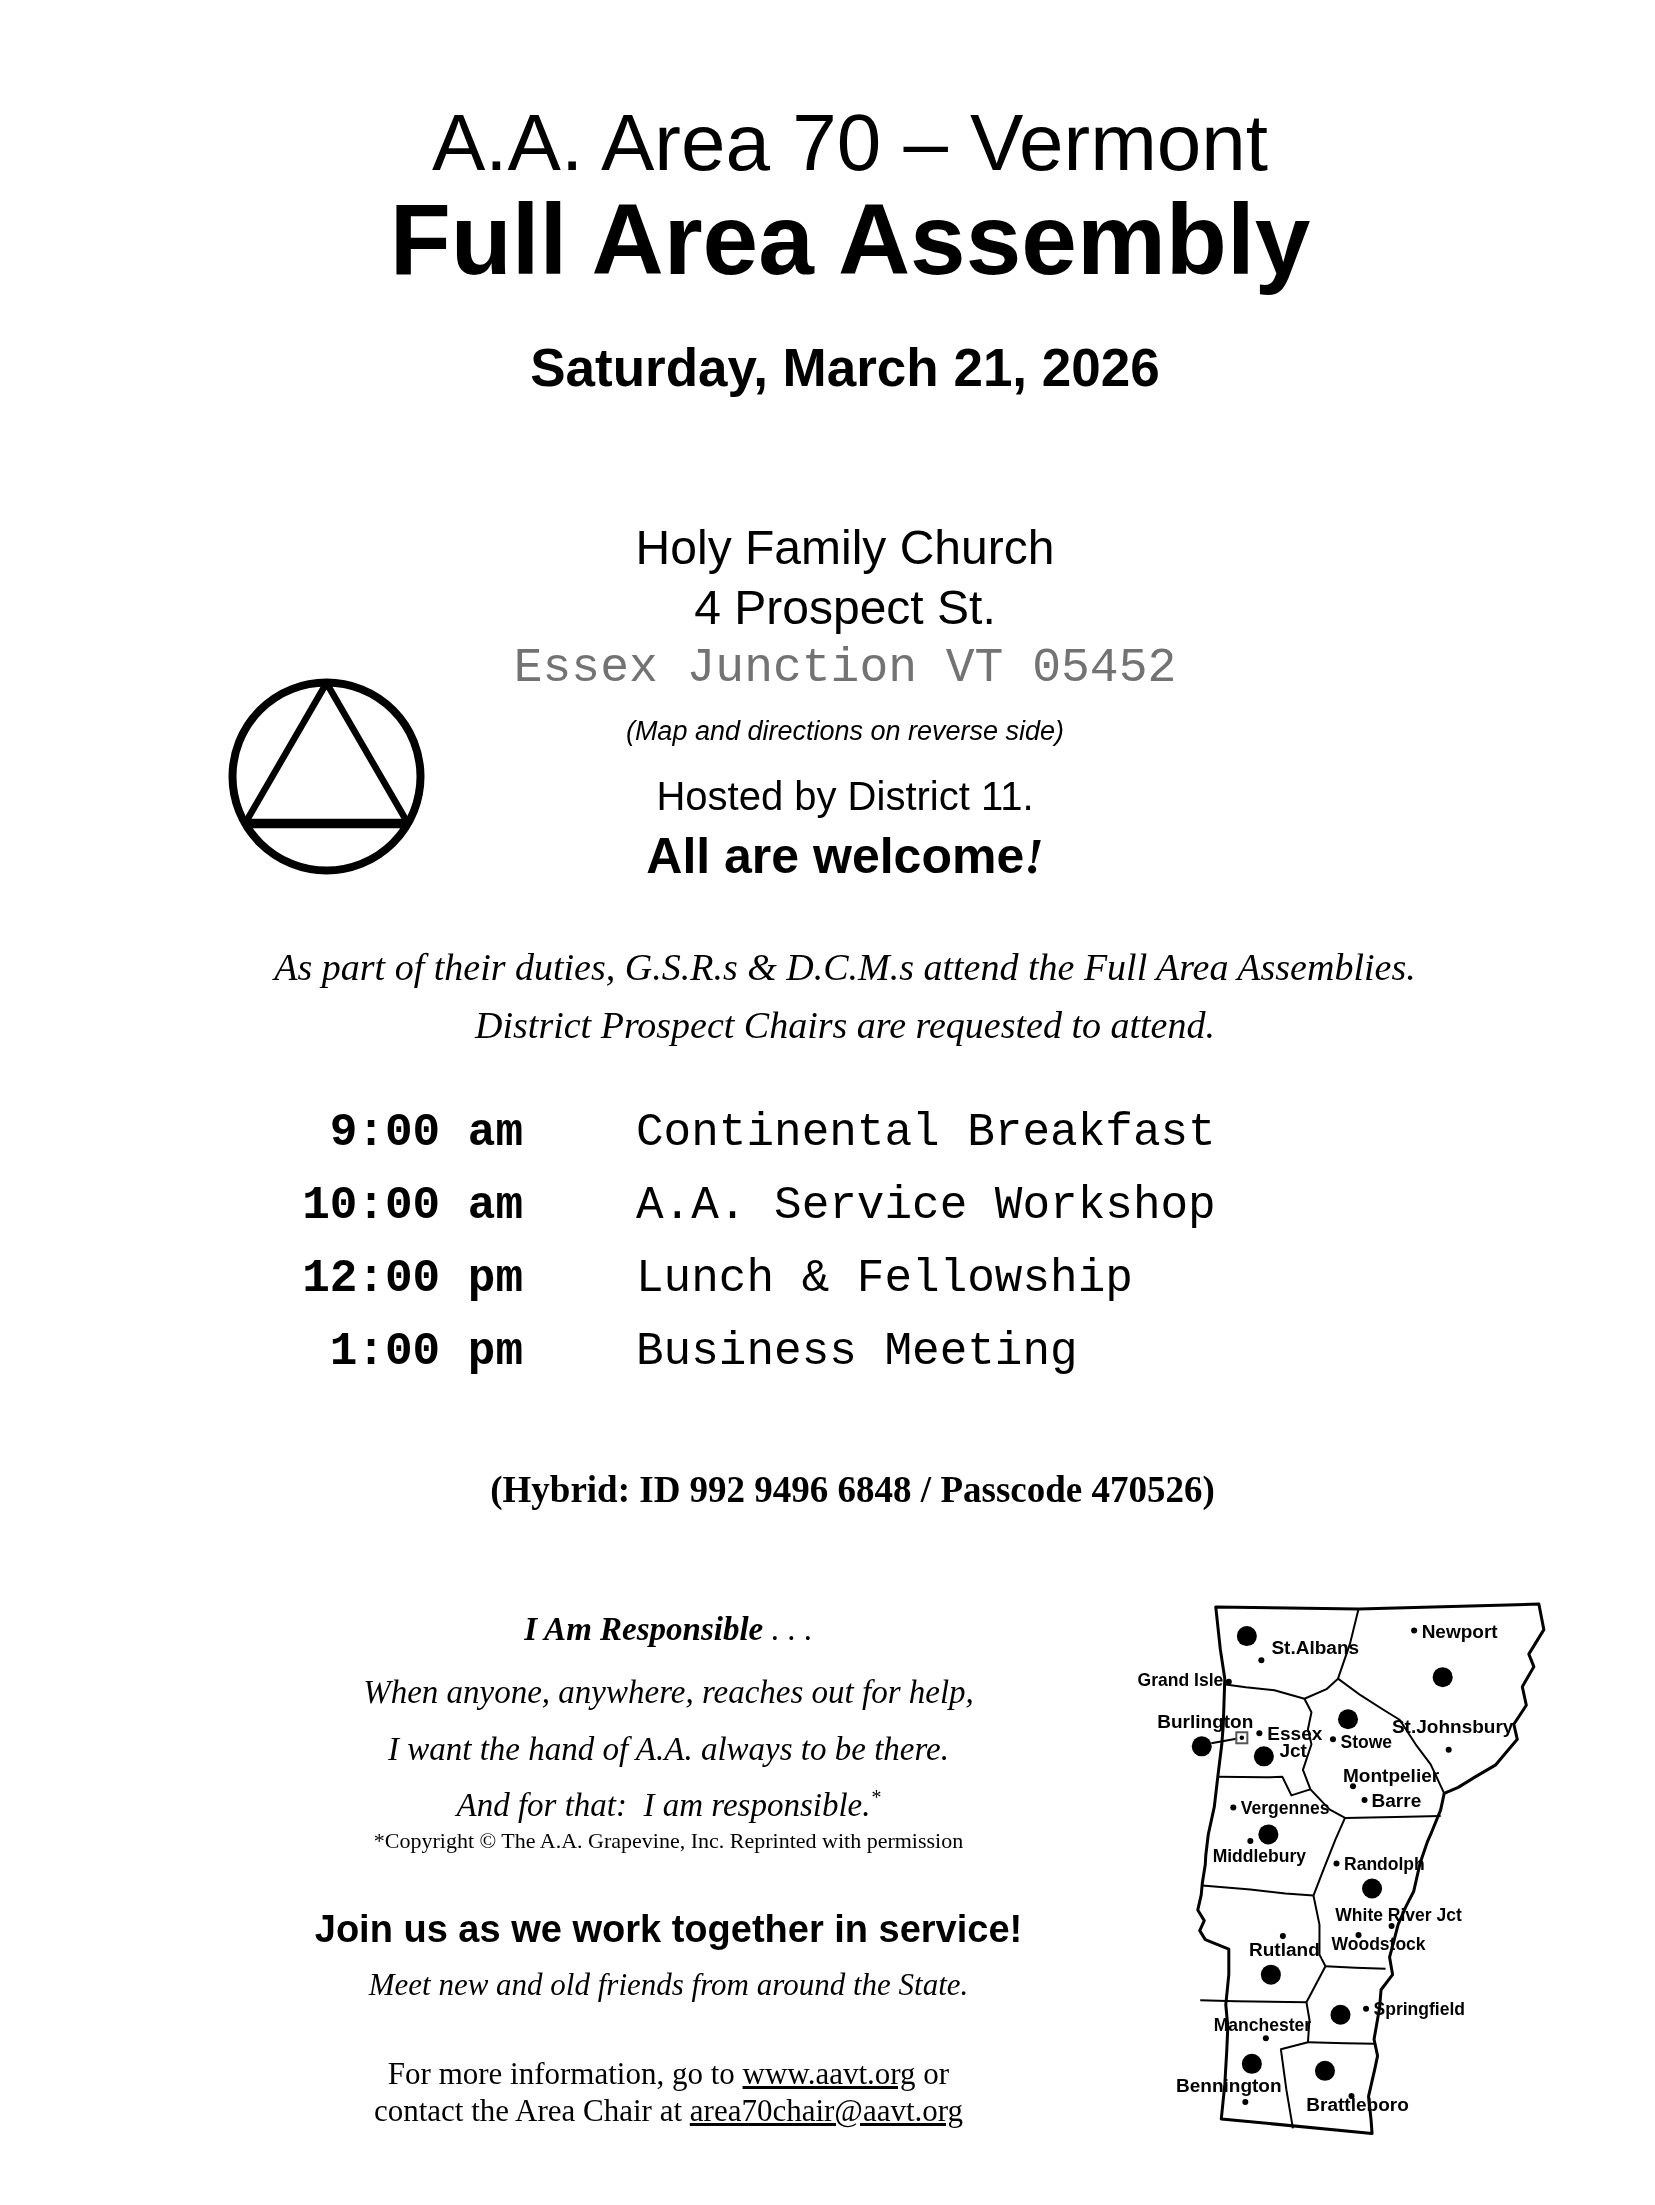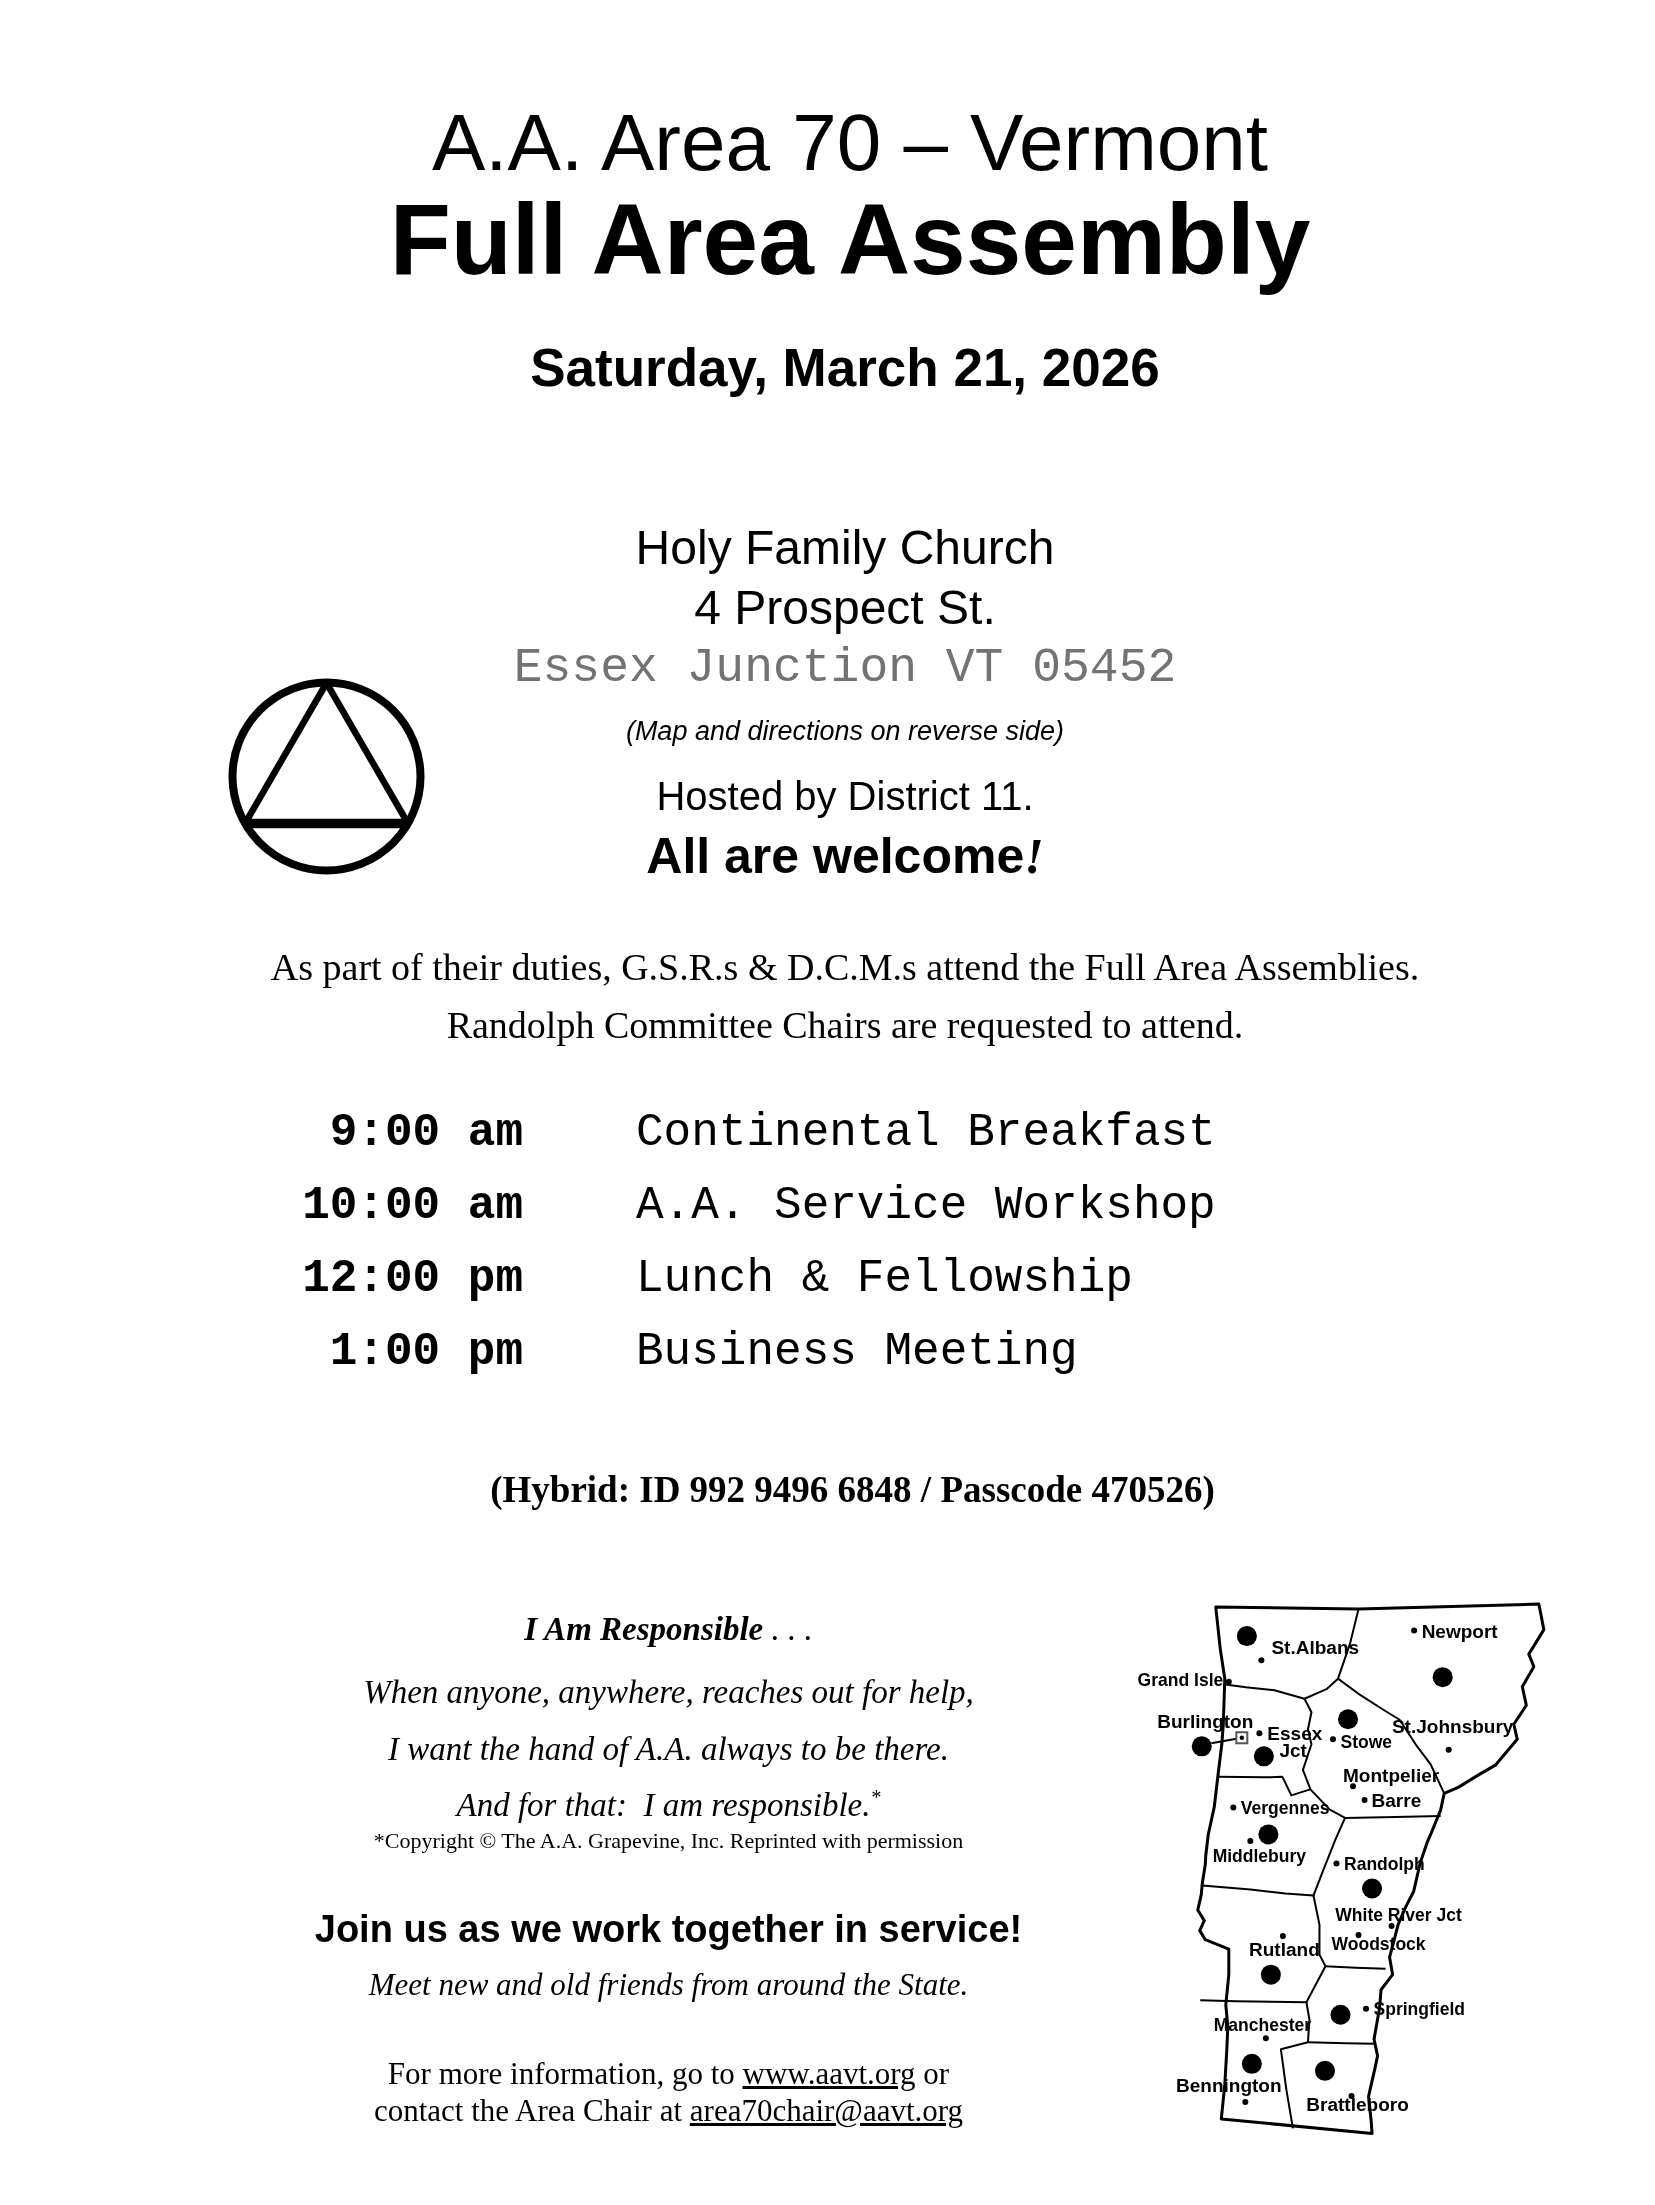--- a/index.html
+++ b/index.html
@@ -17,21 +17,21 @@
   
   .addr1{top:520px;padding-left:35px;font-size:48px;}
   .addr2{top:580px;padding-left:35px;font-size:48px;}
   .addr3{top:641px;padding-left:35px;font-size:48px;color:#737373;font-family:Liberation Mono, monospace;}
   .mapnote{top:716px;padding-left:35px;font-size:27px;font-style:italic;font-weight:500;}
   .hosted{top:774px;padding-left:35px;font-size:40px;}
   .welcome{top:827px;padding-left:35px;font-size:50px;font-weight:700;}
   .welcome .bang{font-style:italic;font-family:"Liberation Serif",serif;}
   
   .duties{top:938px;padding-left:35px;font-size:38px;line-height:58px;
-    font-family:"Liberation Serif",serif;}
+    font-family:"Liberation Serif",serif;font-style:italic;}
   
   .schedule{left:301px;top:1107px;}
   .srow{display:flex;height:73px;font-size:46px;line-height:52px;font-family:Liberation Mono, monospace;}
   .stime{width:222px;text-align:right;font-weight:700;}
   .sevent{margin-left:113px;}
   .hybrid{top:1468px;padding-left:50px;font-size:37px;font-weight:700;
     font-family:"Liberation Serif",serif;}
   
   .leftcol{left:117px;top:0;width:1103px;height:1690px;}
   .leftcol > div{position:absolute;left:0;right:0;text-align:center;}
@@ -74,21 +74,21 @@
 
 <div class="abs ctr addr1">Holy Family Church</div>
 <div class="abs ctr addr2">4 Prospect St.</div>
 <div class="abs ctr addr3">Essex Junction VT 05452</div>
 <div class="abs ctr mapnote">(Map and directions on reverse side)</div>
 <div class="abs ctr hosted">Hosted by District 11.</div>
 <div class="abs ctr welcome"><span>All are welcome</span><span class="bang">!</span></div>
 
 <div class="abs ctr duties">
   <div>As part of their duties, G.S.R.s &amp; D.C.M.s attend the Full Area Assemblies.</div>
-  <div>Randolph Committee Chairs are requested to attend.</div>
+  <div>District Prospect Chairs are requested to attend.</div>
 </div>
 
 <div class="abs schedule">
   <div class="srow">
     <div class="stime">9:00 am</div>
     <div class="sevent">Continental Breakfast</div>
   </div>
   <div class="srow">
     <div class="stime">10:00 am</div>
     <div class="sevent">A.A. Service Workshop</div>

